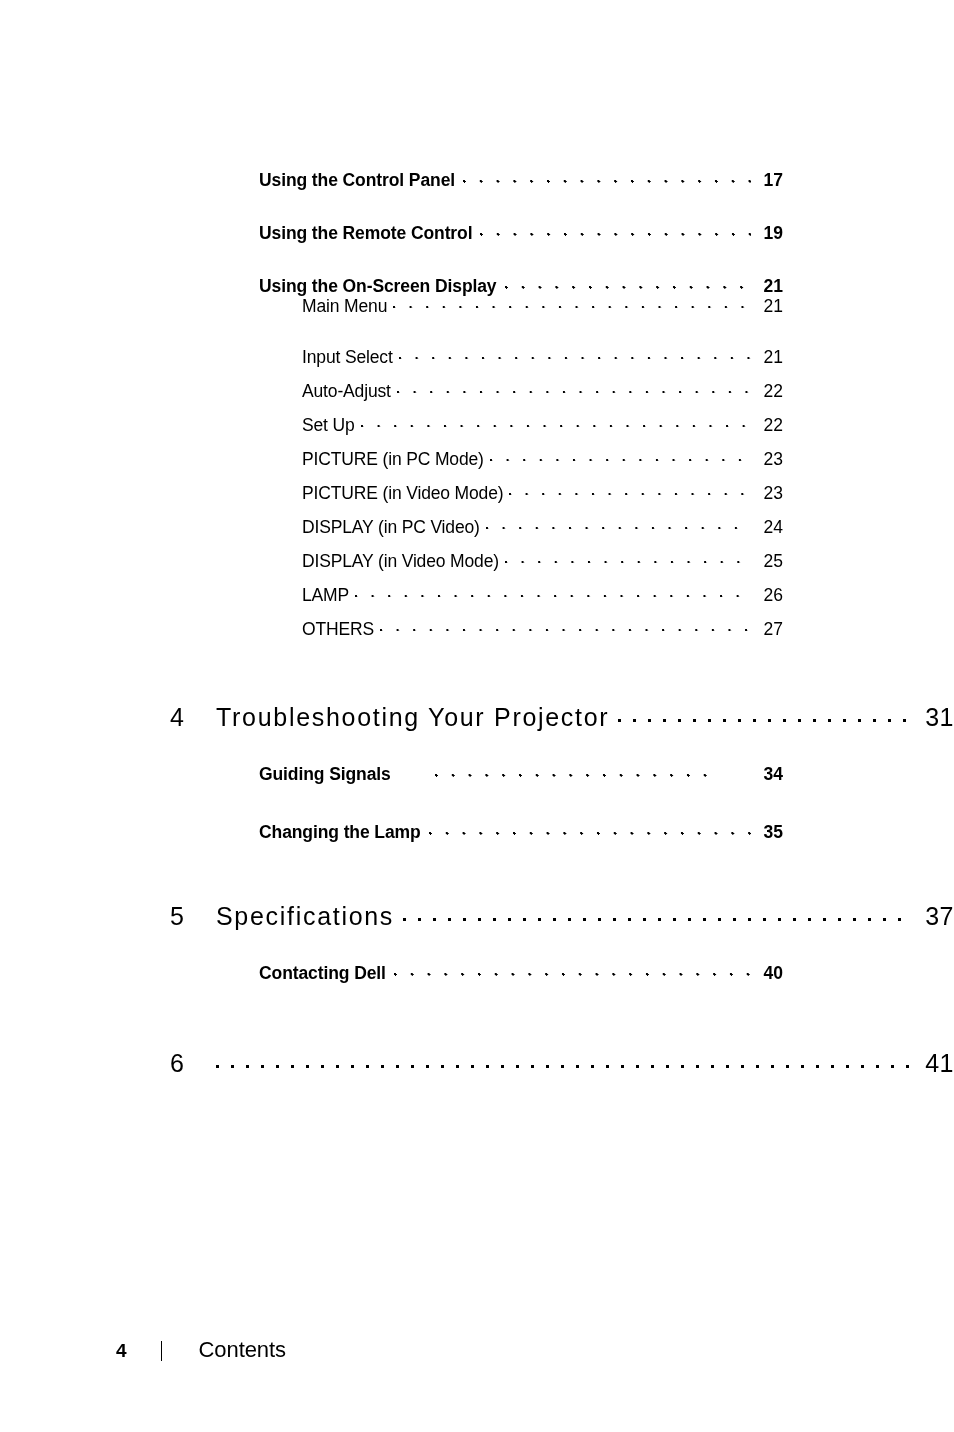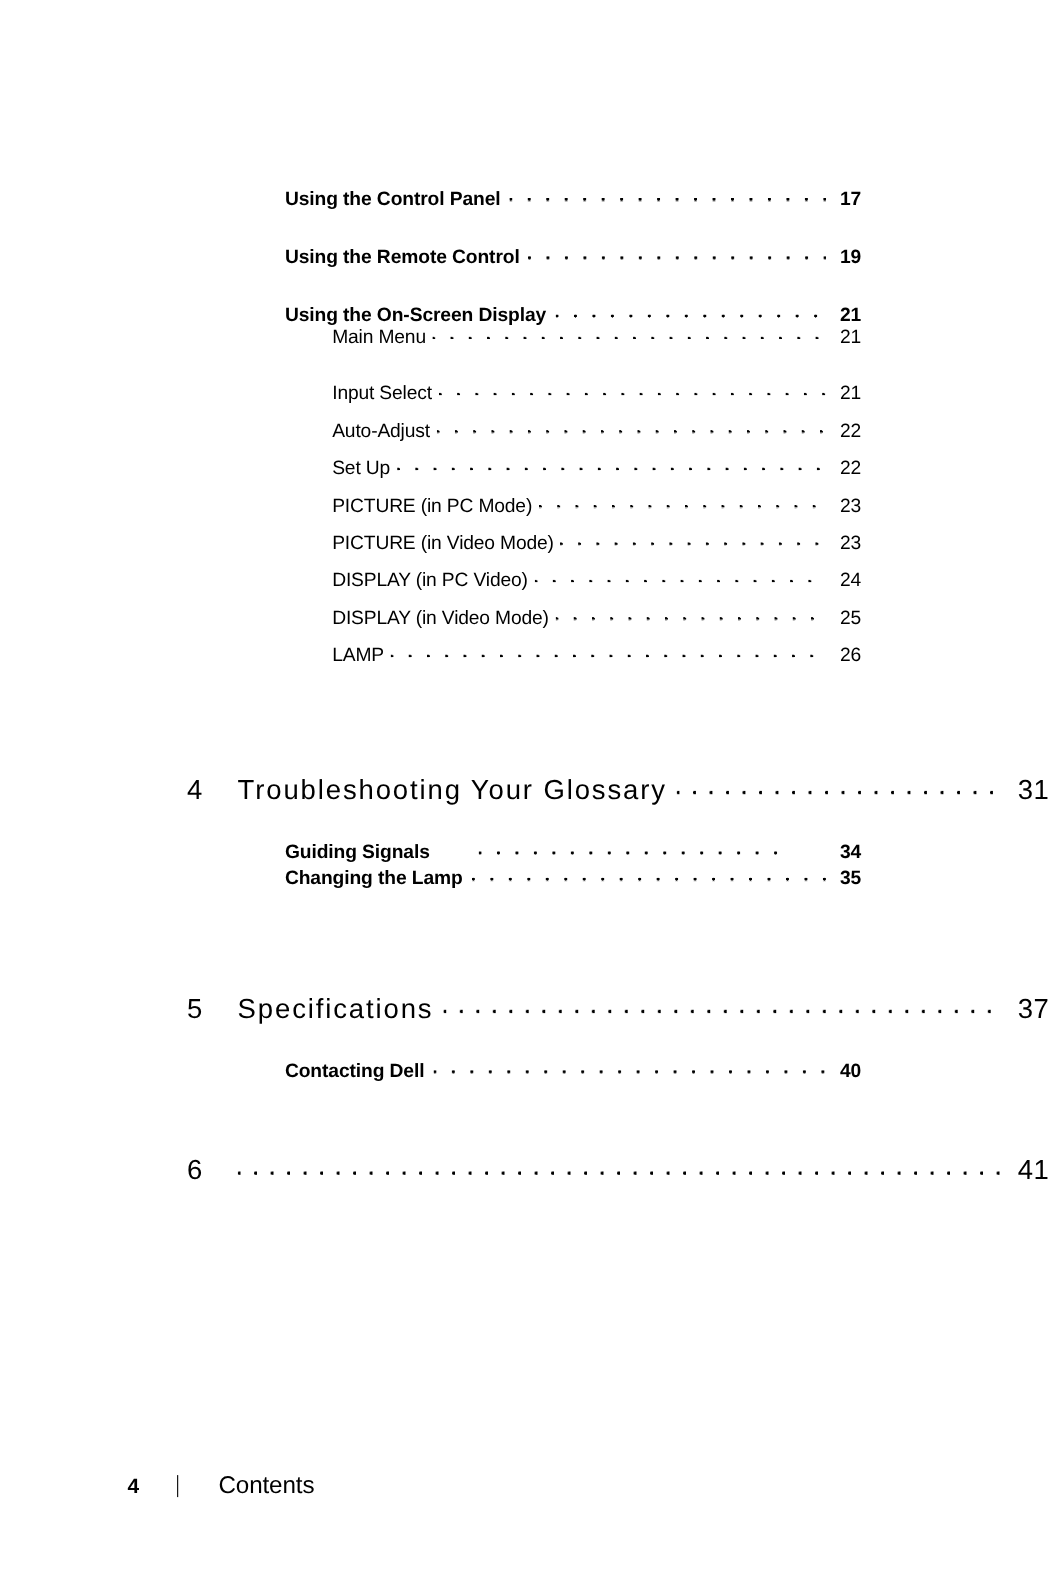--- a/index.html
+++ b/index.html
@@ -264,35 +264,40 @@
     <span class="sub-leader"></span>
     <span class="sub-page">25</span>
   </div>
 
   <div class="toc-row sub-row" style="top:585px;">
     <span class="sub-title">LAMP</span>
     <span class="sub-leader"></span>
     <span class="sub-page">26</span>
   </div>
 
+  <div class="toc-row sub-row" style="top:619px;">
+    <span class="sub-title">OTHERS</span>
+    <span class="sub-leader"></span>
+    <span class="sub-page">27</span>
+  </div>
 
   <div class="toc-row chapter-row" style="top:704px;">
     <span class="chapter-num">4</span>
-    <span class="chapter-title">Troubleshooting Your Glossary</span>
+    <span class="chapter-title">Troubleshooting Your Projector</span>
     <span class="chapter-leader"></span>
     <span class="chapter-page">31</span>
   </div>
 
   <div class="toc-row section-row" style="top:764px;gap:36px;">
     <span class="section-title">Guiding Signals</span>
     <span class="section-leader"></span>
     <span class="section-page">34</span>
   </div>
 
-  <div class="toc-row section-row" style="top:788px;">
+  <div class="toc-row section-row" style="top:822px;">
     <span class="section-title">Changing the Lamp</span>
     <span class="section-leader"></span>
     <span class="section-page">35</span>
   </div>
 
   <div class="toc-row chapter-row" style="top:903px;">
     <span class="chapter-num">5</span>
     <span class="chapter-title">Specifications</span>
     <span class="chapter-leader"></span>
     <span class="chapter-page">37</span>

